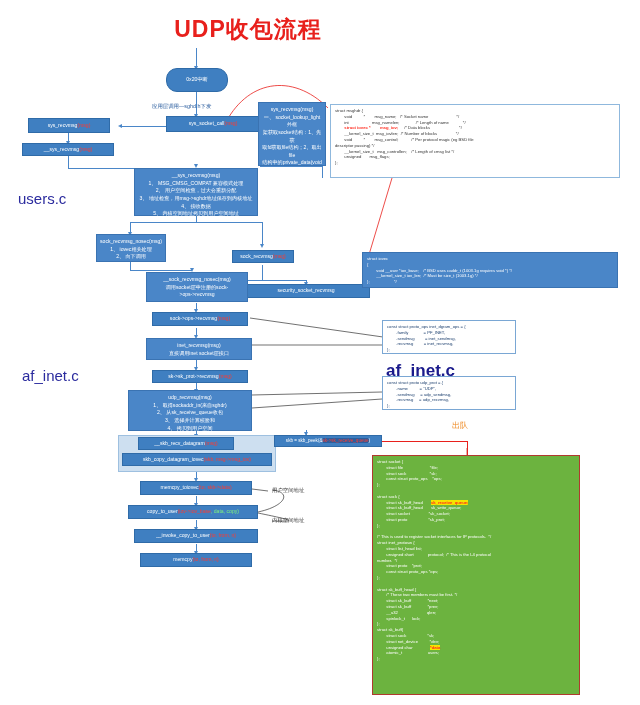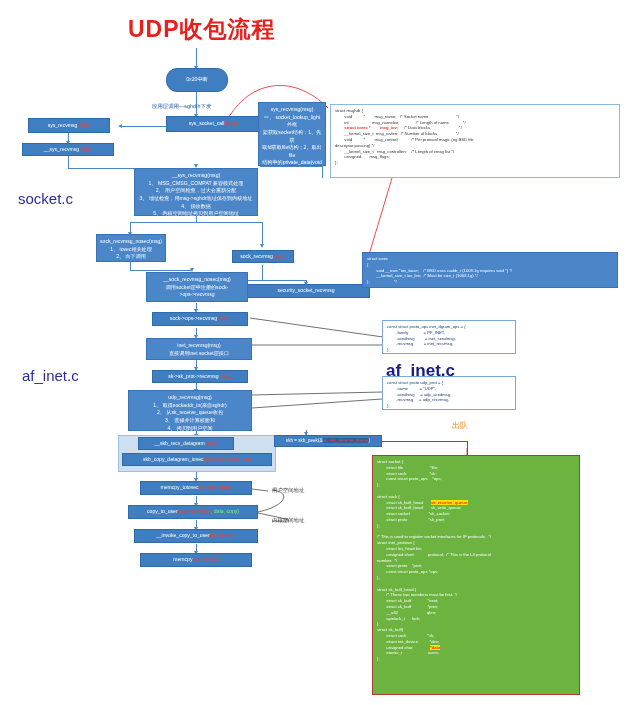--- a/index.html
+++ b/index.html
@@ -8,20 +8,21 @@
     font-family:"Liberation Sans","DejaVu Sans",sans-serif;
     overflow:hidden;
   }
   .abs{position:absolute;box-sizing:border-box;}
 
   
   #title{
     left:128px;top:14px;width:240px;
     font-size:23px;color:#e8201c;font-weight:bold;letter-spacing:1px;
     white-space:nowrap;
+    text-align:center;
   }
 
   
   .section-label{
     font-size:15px;color:#2b2b9e;font-weight:normal;white-space:nowrap;
   }
   .section-label.big{font-size:17px;font-weight:bold;color:#1a1a8c;}
 
   
   .fbox{
@@ -70,21 +71,21 @@
   .arr.down{border-left:2.5px solid transparent;border-right:2.5px solid transparent;border-top:4px solid #4a86c8;}
   .arr.left{border-top:2.5px solid transparent;border-bottom:2.5px solid transparent;border-right:4px solid #4a86c8;}
   .arr.left.red{border-right-color:#e8201c;}
   svg.overlay{position:absolute;left:0;top:0;width:640px;height:705px;pointer-events:none;}
 </style>
 </head>
 <body>
 
 <div class="abs" id="title">UDP收包流程</div>
 
-<div class="abs section-label" style="left:18px;top:190px;">socket.c</div>
+<div class="abs section-label" style="left:18px;top:190px;">users.c</div>
 <div class="abs section-label" style="left:22px;top:367px;">af_inet.c</div>
 <div class="abs section-label big" style="left:386px;top:361px;">af_inet.c</div>
 <div class="abs cap org" style="left:452px;top:420px;">出队</div>
 
 <div class="abs ln v" style="left:196px;top:48px;height:20px;"></div>
 <div class="abs arr down" style="left:194px;top:66px;"></div>
 
 <div class="abs ln v" style="left:196px;top:92px;height:23px;"></div>
 <div class="abs arr down" style="left:194px;top:114px;"></div>
 

